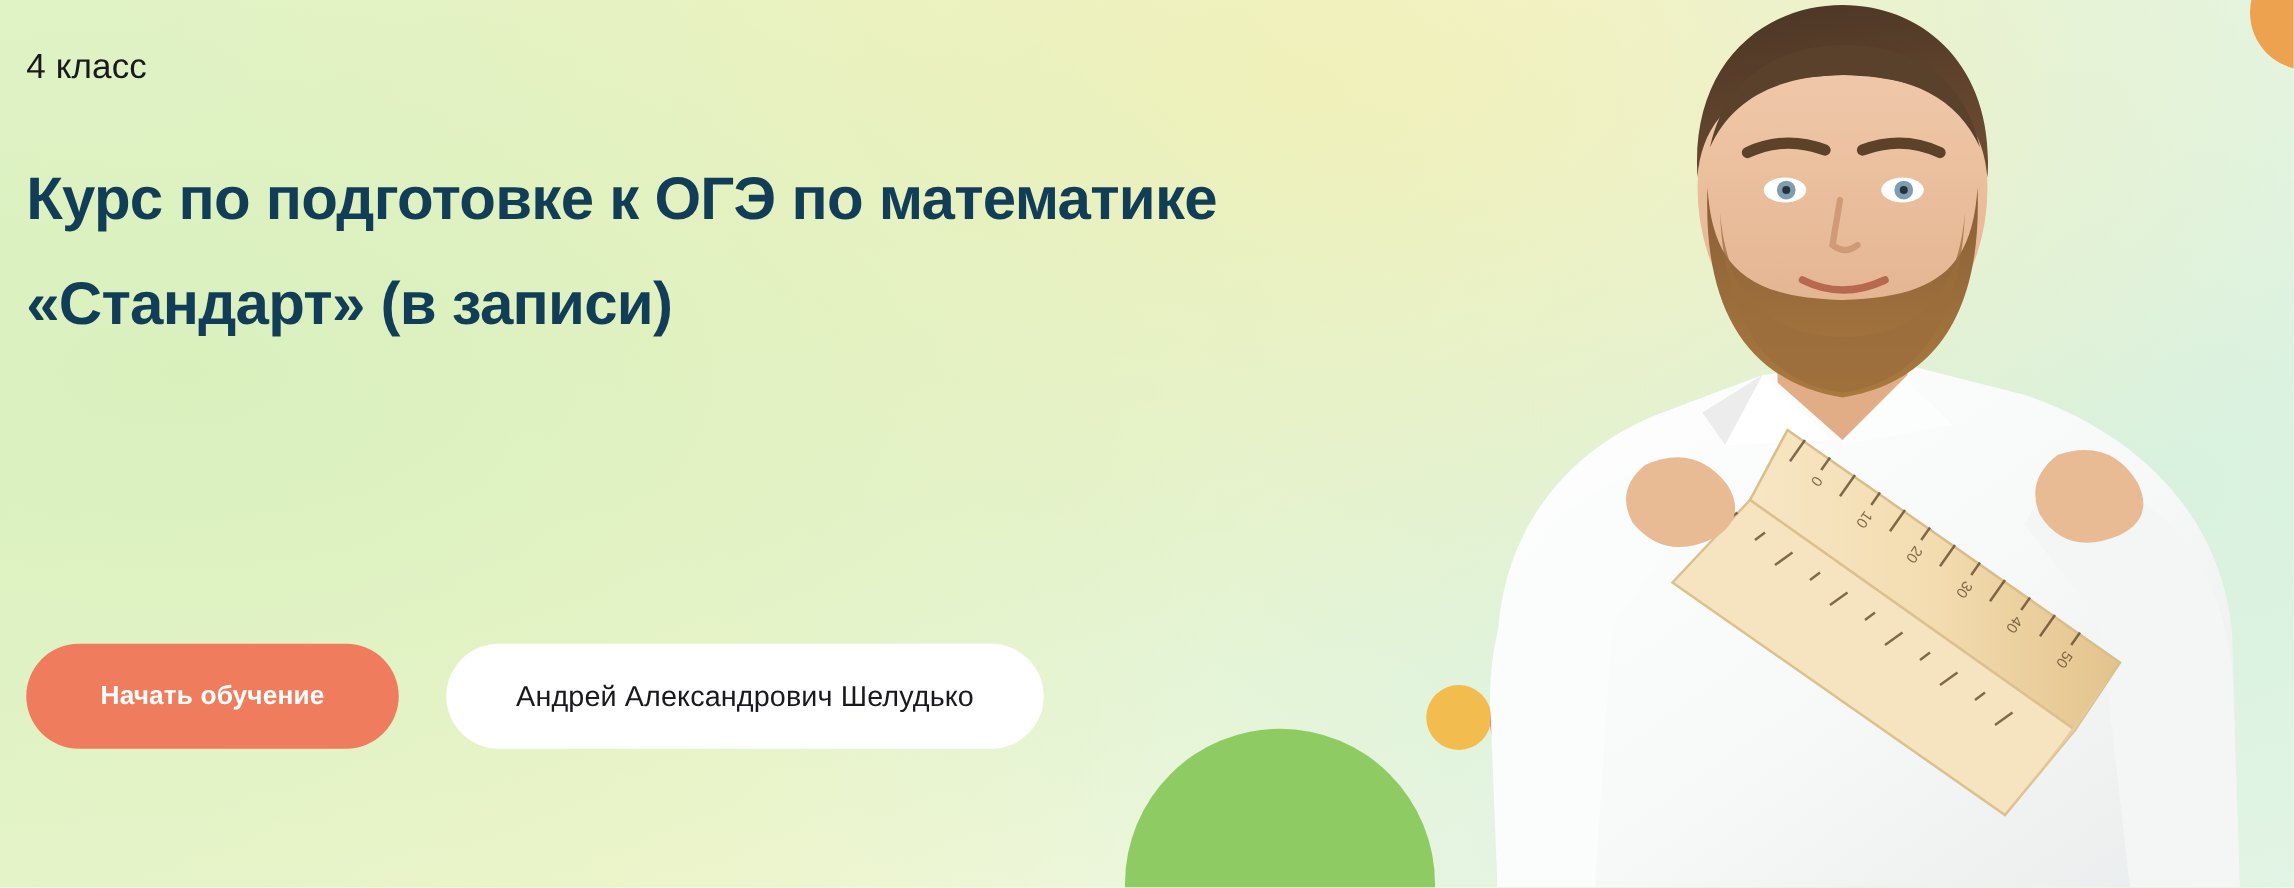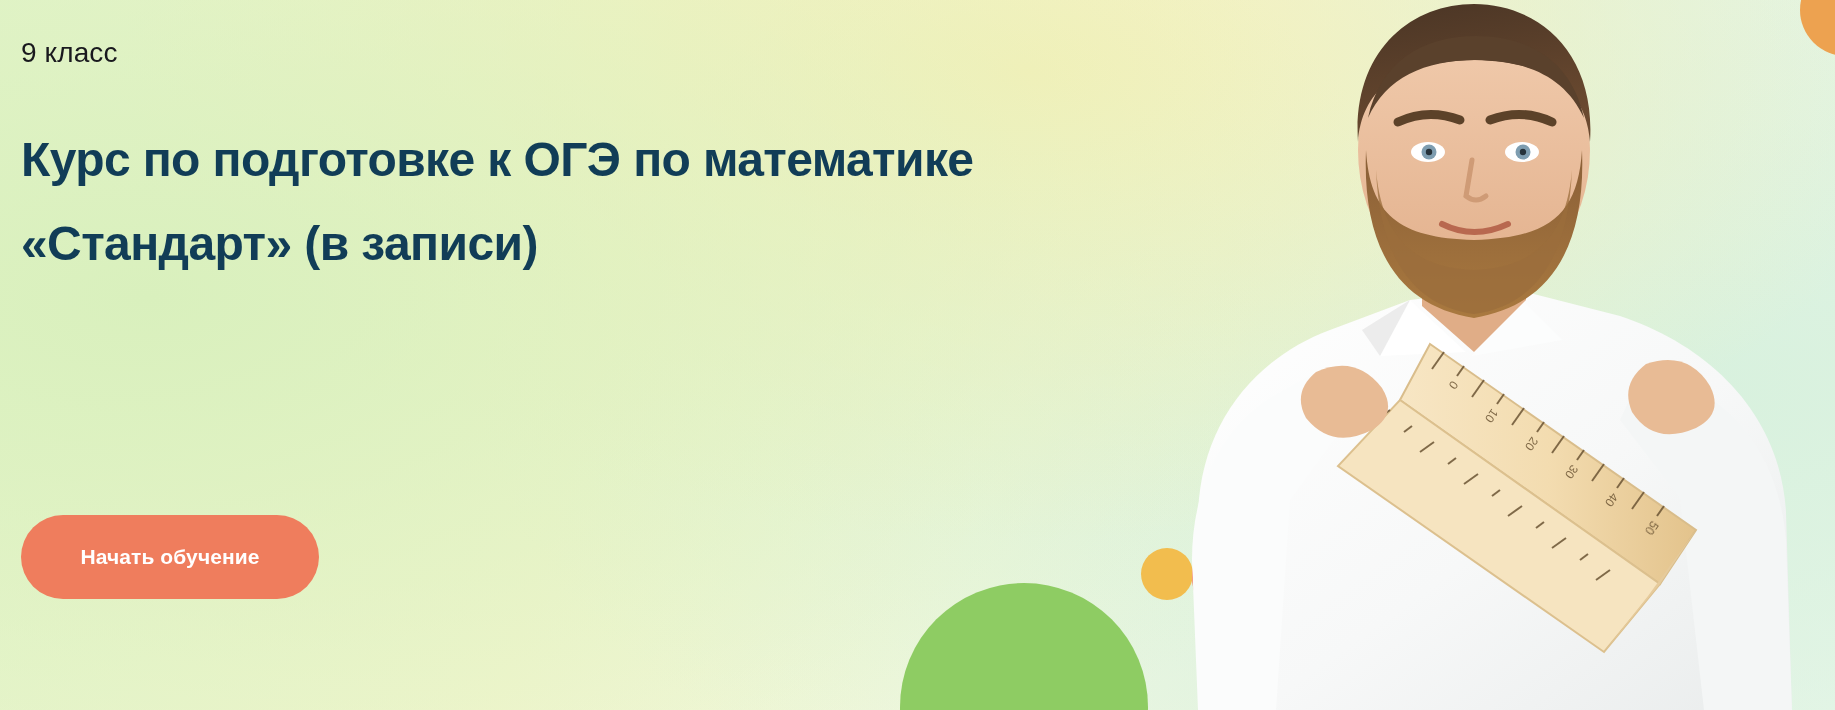--- a/index.html
+++ b/index.html
@@ -246,22 +246,23 @@
         </g>
       </g>
 
       <path d="M236 372 q40 -18 66 16 q16 26 -10 42 q-40 20 -66 -12 q-14 -26 10 -46 Z" fill="#e8bb95"></path>
       <path d="M566 364 q42 -14 64 22 q14 28 -14 42 q-42 18 -64 -16 q-12 -28 14 -48 Z" fill="#e8bb95"></path>
     </svg>
   </div>
 
   <div class="content">
 
-    <div class="eyebrow">9 класс</div>
+    <div class="eyebrow">4 класс</div>
 
     <h1 class="headline">Курс по подготовке к ОГЭ по математике «Стандарт» (в записи)</h1>
 
     <div class="cta-row">
       <button class="btn-primary">Начать обучение</button>
+      <div class="teacher-pill">Андрей Александрович Шелудько</div>
     </div>
 
   </div>
 </div>
 
 </body></html>

